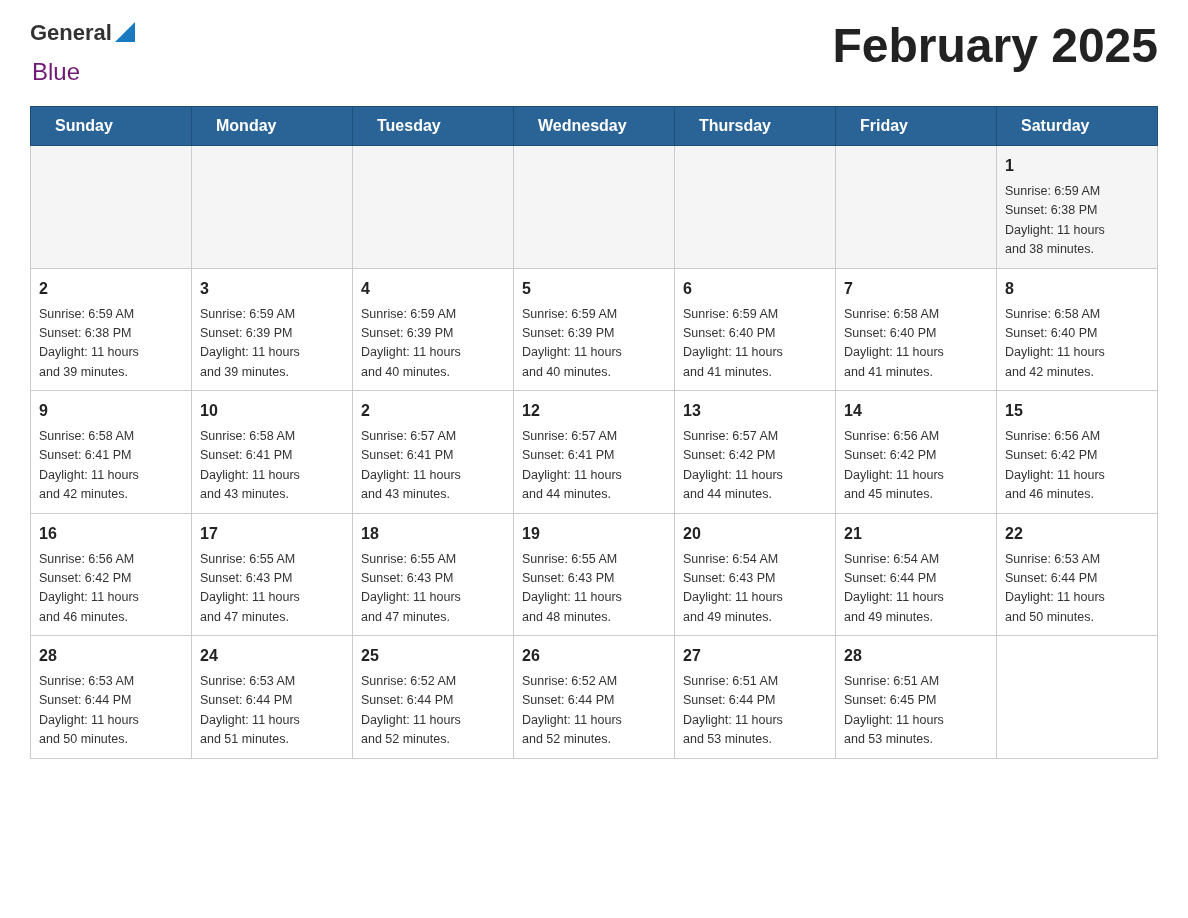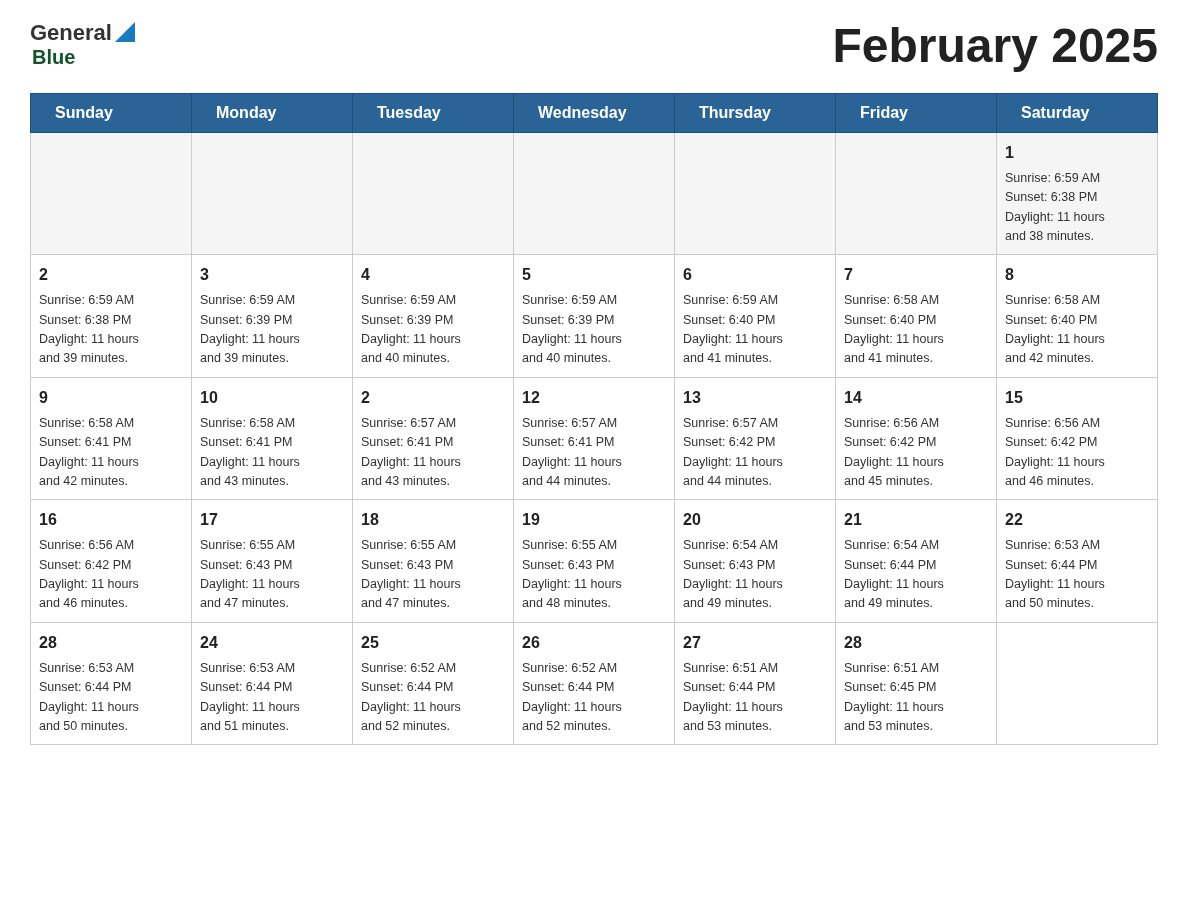--- a/index.html
+++ b/index.html
@@ -15,23 +15,23 @@
       justify-content: space-between;
       align-items: flex-start;
       margin-bottom: 20px;
     }
     .logo-text-general {
       font-size: 22px;
       font-weight: bold;
       color: #333;
     }
     .logo-text-blue {
-      font-size: 20px;
-      font-weight: bold;
-      color: #14532d;
+      font-size: 24px;
+      font-weight: normal;
+      color: #701a75;
     }
     .title-section {
       text-align: left;
     }
     .calendar-title {
       font-size: 48px;
       font-weight: bold;
       color: #222;
       line-height: 1.1;
     }
@@ -75,20 +75,21 @@
       color: #333;
       line-height: 1.55;
     }
     tbody tr:first-child td {
       background-color: #f5f5f5;
     }
     .logo-wrapper {
       display: flex;
       flex-direction: column;
       align-items: flex-start;
+      gap: 12px;
     }
     .logo-line1 {
       display: flex;
       align-items: center;
     }
     .logo-line2 {
       padding-left: 2px;
     }
   </style>
 </head>

